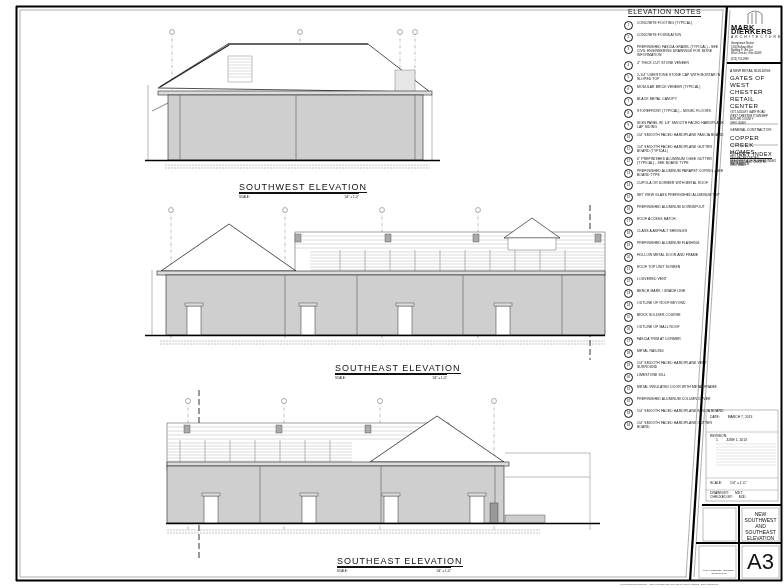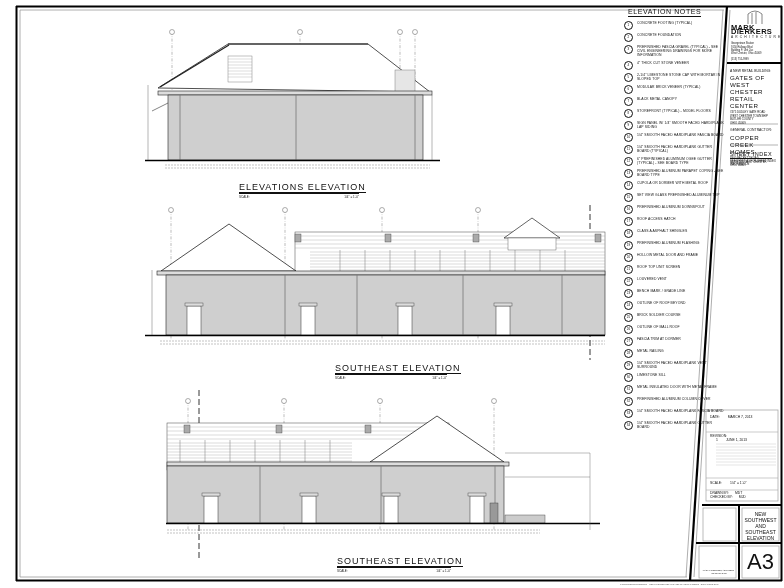--- a/index.html
+++ b/index.html
@@ -267,21 +267,21 @@
       <line x1="590" y1="453" x2="590" y2="530" stroke="#555" stroke-width="0.4"></line>
     </g>
 
     <g stroke="#333" stroke-width="0.6" fill="none">
       <path d="M748 24 L748 14 Q755 8 762 14 L762 24"></path>
       <line x1="752" y1="24" x2="752" y2="13"></line>
         <line x1="756" y1="24" x2="756" y2="12"></line>
     </g>
   </svg>
 
-  <div class="el-title" style="left:239px;top:182px;">ELEVATIONS ELEVATION</div>
+  <div class="el-title" style="left:239px;top:182px;">SOUTHWEST ELEVATION</div>
   <div class="el-scale" style="left:239px;top:193px;width:120px;">
     <span>SCALE:</span>
     <span>1/4" = 1'-0"</span>
   </div>
 
   <div class="el-title" style="left:335px;top:363px;">SOUTHEAST ELEVATION</div>
   <div class="el-scale" style="left:335px;top:374px;width:112px;">
     <span>SCALE:</span>
     <span>1/4" = 1'-0"</span>
   </div>

